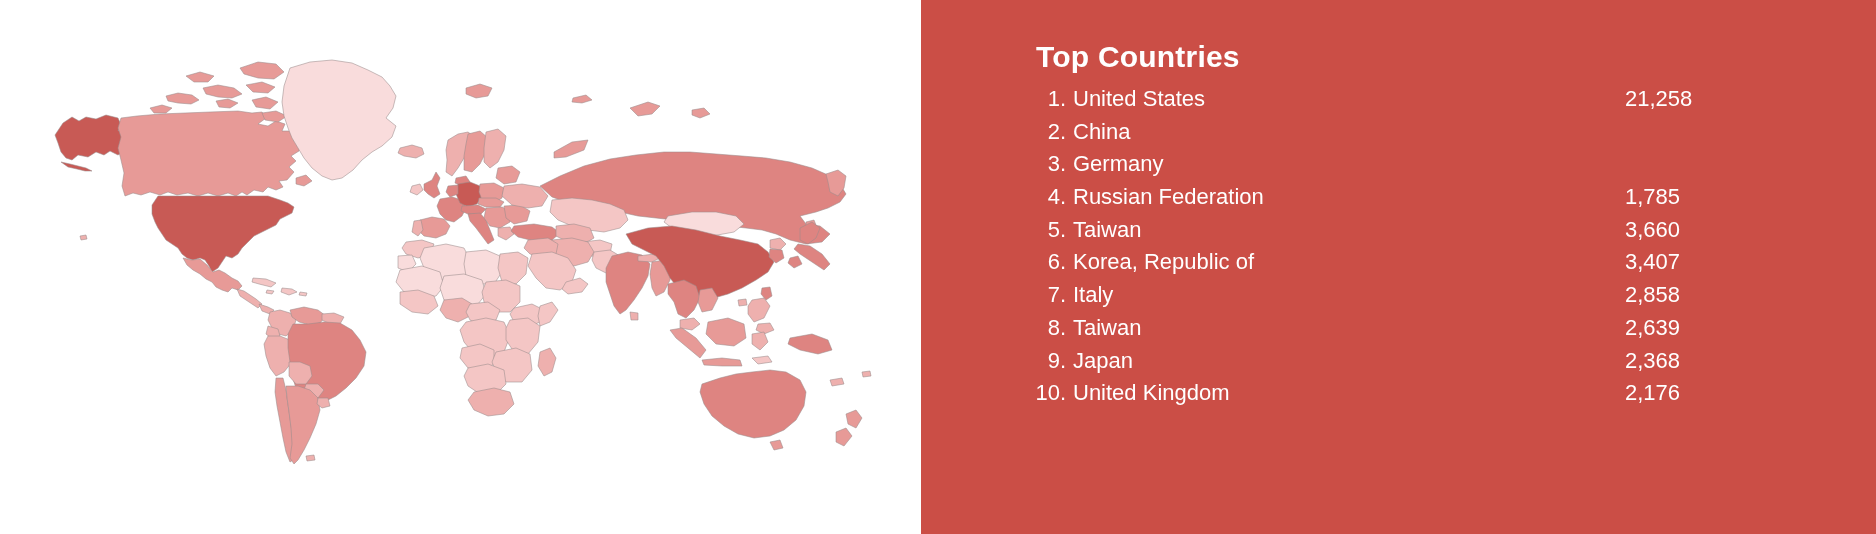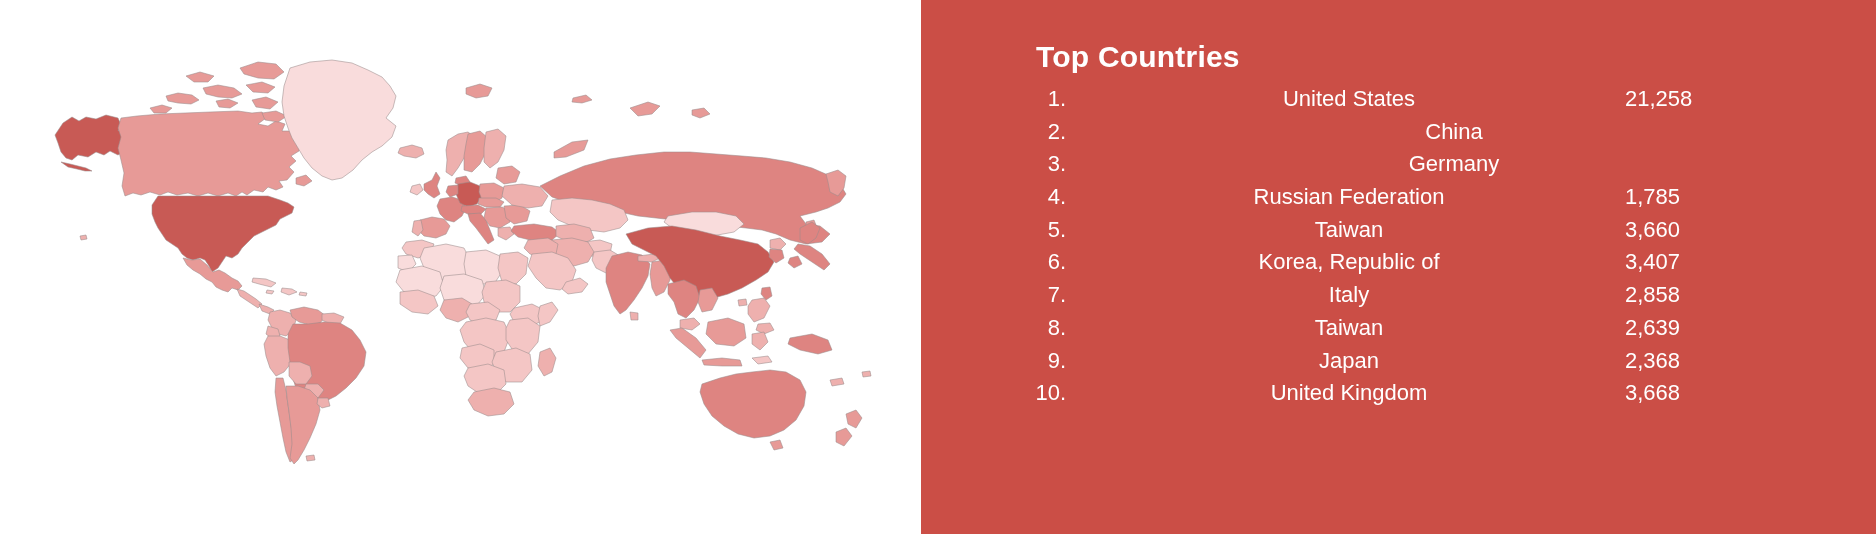--- a/index.html
+++ b/index.html
@@ -81,21 +81,21 @@
     box-sizing: border-box;
   }
   .rank-cell {
     flex: 0 0 145px;
     text-align: right;
     padding-right: 7px;
     white-space: nowrap;
   }
   .name-cell {
     flex: 1 1 auto;
-    text-align: center;
+    text-align: left;
     white-space: nowrap;
     overflow: hidden;
   }
   .value-cell {
     flex: 0 0 210px;
     text-align: left;
     white-space: nowrap;
   }
 </style>
 </head>
@@ -295,18 +295,18 @@
         <span class="value-cell">2,639</span>
       </li>
       <li class="top-list-item">
         <span class="rank-cell">9.</span>
         <span class="name-cell">Japan</span>
         <span class="value-cell">2,368</span>
       </li>
       <li class="top-list-item">
         <span class="rank-cell">10.</span>
         <span class="name-cell">United Kingdom</span>
-        <span class="value-cell">3,668</span>
+        <span class="value-cell">2,176</span>
       </li>
     </ol>
   </div>
 
 </div>
 
 </body></html>

